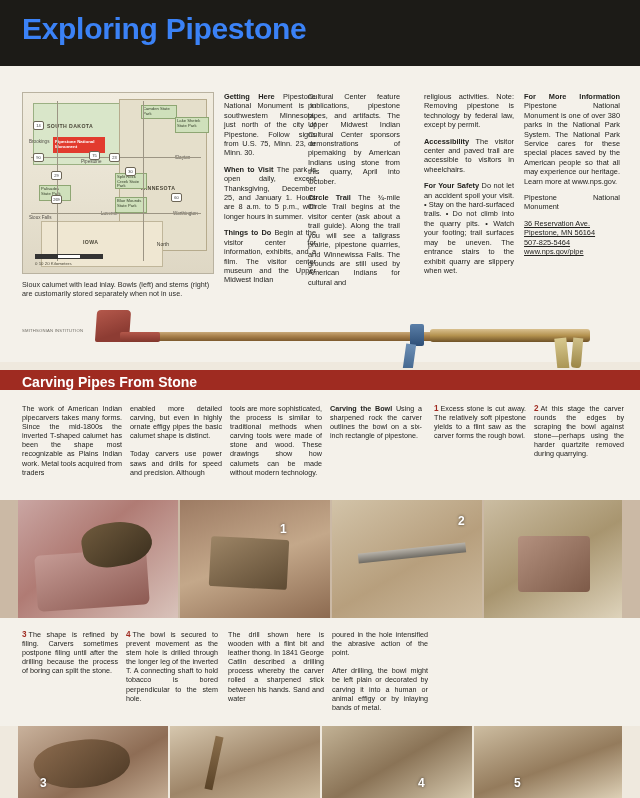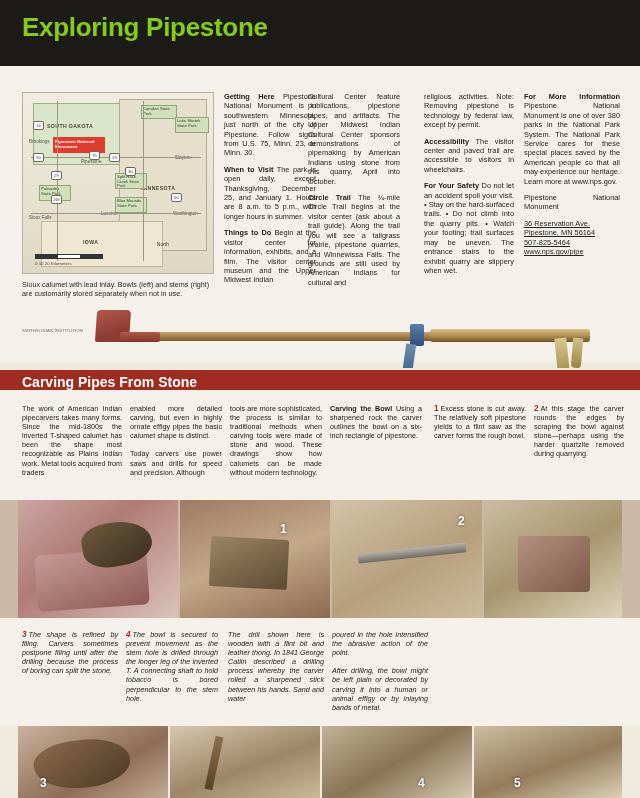--- a/index.html
+++ b/index.html
@@ -26,23 +26,23 @@
     position: absolute;
     left: 0; top: 0;
     width: 640px;
     height: 66px;
     background: #1c1b17;
   }
   .header-title {
     position: absolute;
     left: 22px;
     top: 12px;
-    font-size: 26px;
+    font-size: 30px;
     font-weight: bold;
-    color: #84cc16;
+    color: #3b82f6;
     letter-spacing: -0.3px;
   }
 
   
   .info-band {
     position: absolute;
     left: 0; top: 66px;
     width: 640px;
     height: 296px;
     background: #f4f1ea;
@@ -393,21 +393,20 @@
     height: 108px;
     background: #f4f1ea;
   }
   .lcol {
     position: absolute;
     top: 12px;
     font-size: 7.2px;
     line-height: 9.1px;
     color: #232320;
     text-align: justify;
-    font-style: italic;
   }
   .lcol p { margin: 0 0 6px 0; }
   .l1 { left: 22px; width: 96px; }
   .l2 { left: 126px; width: 92px; }
   .l3 { left: 228px; width: 96px; }
   .l4 { left: 332px; width: 96px; }
   .l5 { left: 434px; width: 96px; }
 
   
   .photorow2 {

